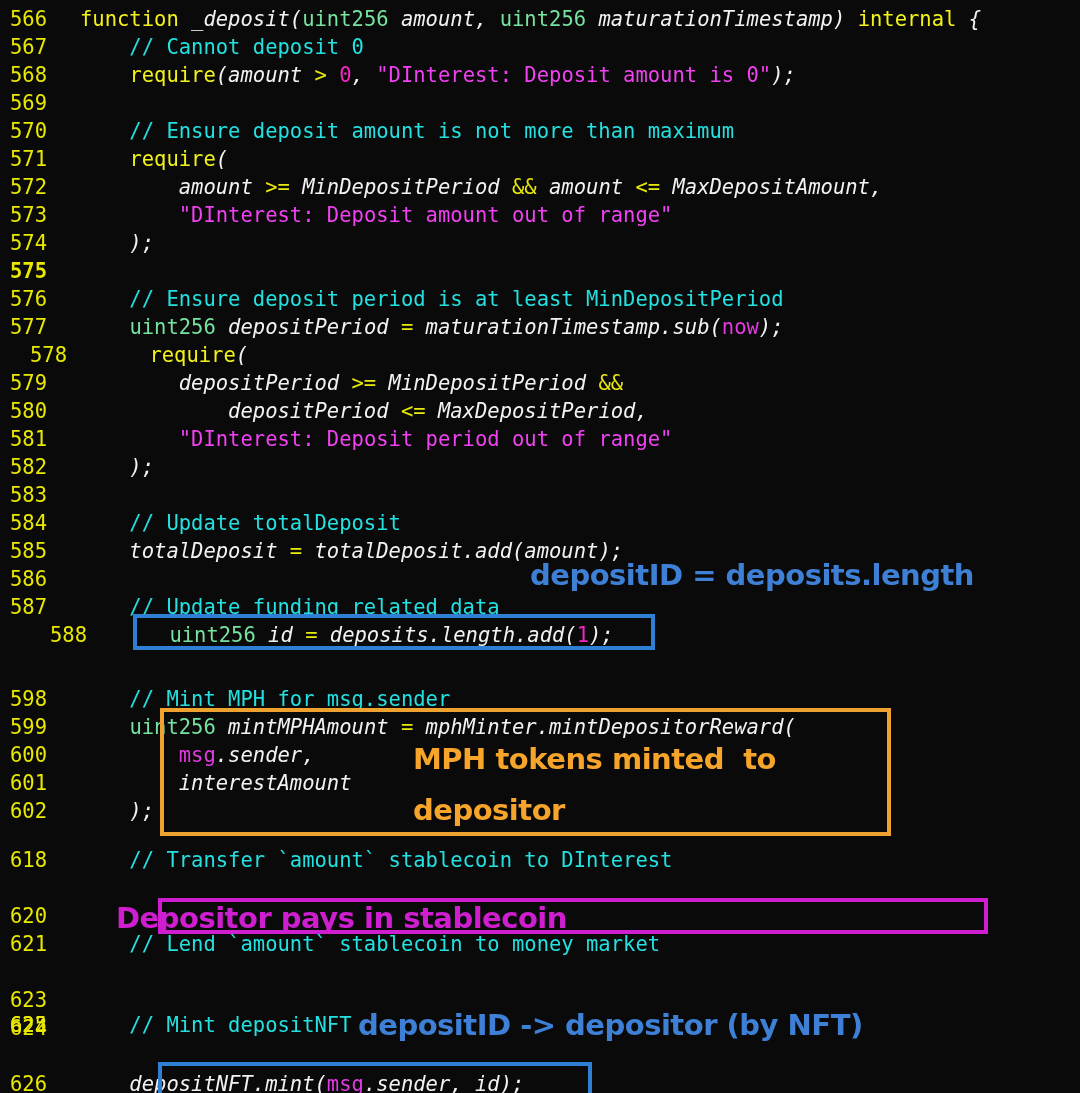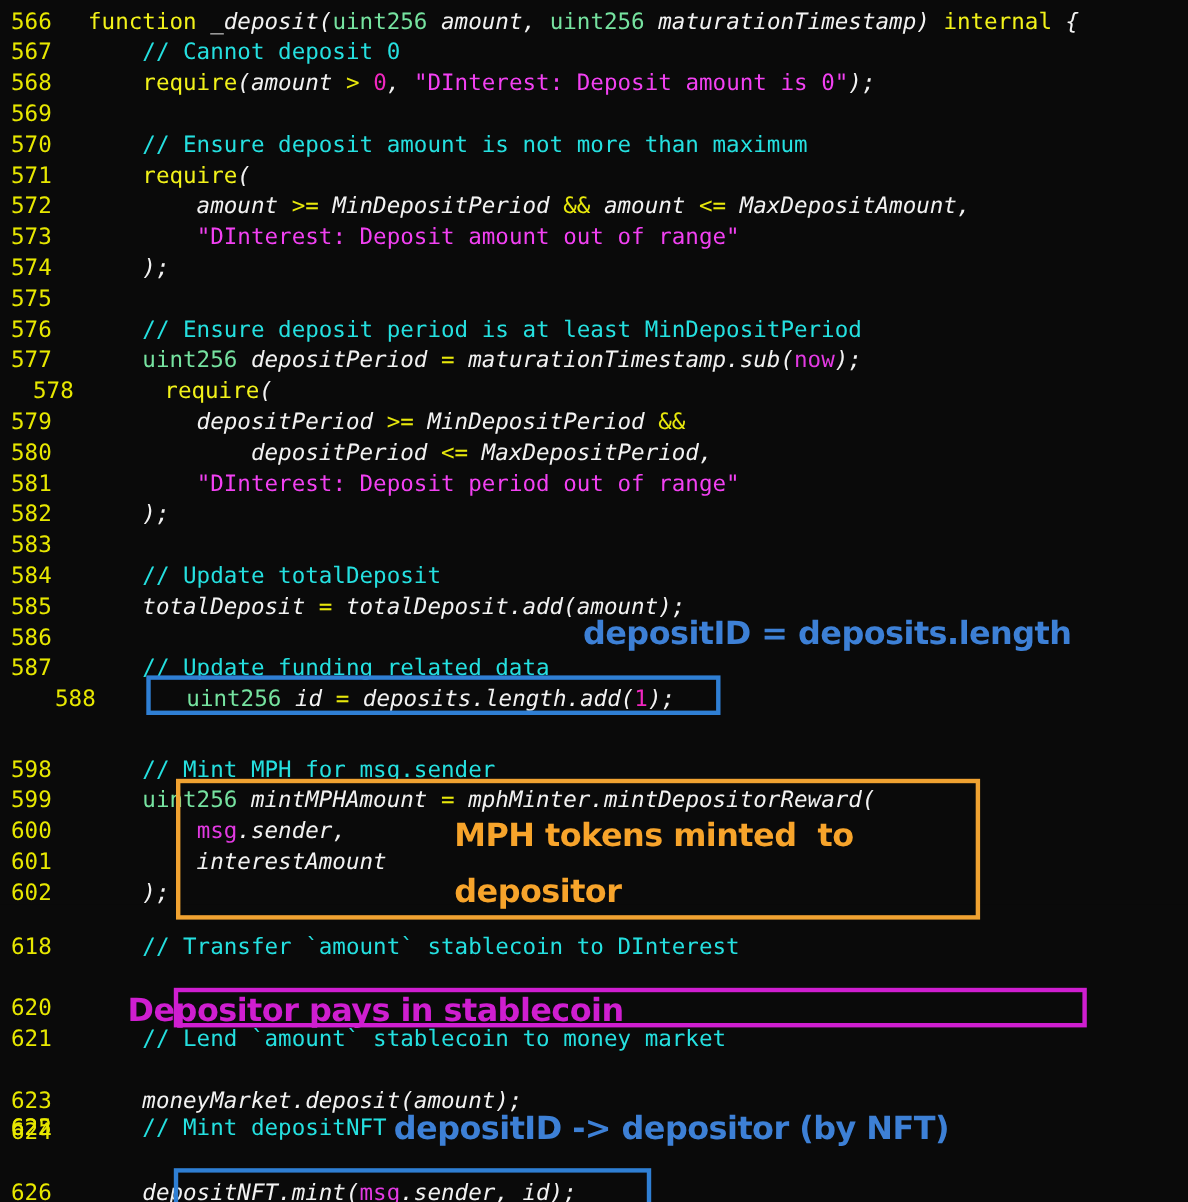--- a/index.html
+++ b/index.html
@@ -106,21 +106,21 @@
   <div class="code-area" id="code-area">
       <div class="code-line" style="top: 5px;"><span class="ln">566</span><span class="code-text"><span class="t-kw">function </span><span class="t-plain">_deposit</span><span class="t-plain">(</span><span class="t-type">uint256</span><span class="t-plain"> amount, </span><span class="t-type">uint256</span><span class="t-plain"> maturationTimestamp) </span><span class="t-kw">internal</span><span class="t-plain"> </span><span class="t-plain">{</span></span></div>
       <div class="code-line" style="top: 33px;"><span class="ln">567</span><span class="code-text"><span class="t-cmt">    // Cannot deposit 0</span></span></div>
       <div class="code-line" style="top: 61px;"><span class="ln">568</span><span class="code-text"><span class="t-plain">    </span><span class="t-kw">require</span><span class="t-plain">(amount </span><span class="t-op">&gt;</span><span class="t-plain"> </span><span class="t-num">0</span><span class="t-plain">, </span><span class="t-str">"DInterest: Deposit amount is 0"</span><span class="t-plain">);</span></span></div>
       <div class="code-line" style="top: 89px;"><span class="ln">569</span><span class="code-text"></span></div>
       <div class="code-line" style="top: 117px;"><span class="ln">570</span><span class="code-text"><span class="t-cmt">    // Ensure deposit amount is not more than maximum</span></span></div>
       <div class="code-line" style="top: 145px;"><span class="ln">571</span><span class="code-text"><span class="t-plain">    </span><span class="t-kw">require</span><span class="t-plain">(</span></span></div>
       <div class="code-line" style="top: 173px;"><span class="ln">572</span><span class="code-text"><span class="t-plain">        amount </span><span class="t-op">&gt;=</span><span class="t-plain"> MinDepositPeriod </span><span class="t-op">&amp;&amp;</span><span class="t-plain"> amount </span><span class="t-op">&lt;=</span><span class="t-plain"> MaxDepositAmount,</span></span></div>
       <div class="code-line" style="top: 201px;"><span class="ln">573</span><span class="code-text"><span class="t-plain">        </span><span class="t-str">"DInterest: Deposit amount out of range"</span></span></div>
       <div class="code-line" style="top: 229px;"><span class="ln">574</span><span class="code-text"><span class="t-plain">    );</span></span></div>
-      <div class="code-line" style="top: 257px;"><span class="ln">575</span><span class="code-text"></span></div>
+      <div class="code-line" style="top: 257px; font-weight: bold;"><span class="ln">575</span><span class="code-text"></span></div>
       <div class="code-line" style="top: 285px;"><span class="ln">576</span><span class="code-text"><span class="t-cmt">    // Ensure deposit period is at least MinDepositPeriod</span></span></div>
       <div class="code-line" style="top: 313px;"><span class="ln">577</span><span class="code-text"><span class="t-plain">    </span><span class="t-type">uint256</span><span class="t-plain"> depositPeriod </span><span class="t-op">=</span><span class="t-plain"> maturationTimestamp.sub(</span><span class="t-mag">now</span><span class="t-plain">);</span></span></div>
       <div class="code-line" style="top: 341px; margin-left: 20px;"><span class="ln">578</span><span class="code-text"><span class="t-plain">    </span><span class="t-kw">require</span><span class="t-plain">(</span></span></div>
       <div class="code-line" style="top: 369px;"><span class="ln">579</span><span class="code-text"><span class="t-plain">        depositPeriod </span><span class="t-op">&gt;=</span><span class="t-plain"> MinDepositPeriod </span><span class="t-op">&amp;&amp;</span></span></div>
       <div class="code-line" style="top: 397px;"><span class="ln">580</span><span class="code-text"><span class="t-plain">            depositPeriod </span><span class="t-op">&lt;=</span><span class="t-plain"> MaxDepositPeriod,</span></span></div>
       <div class="code-line" style="top: 425px;"><span class="ln">581</span><span class="code-text"><span class="t-plain">        </span><span class="t-str">"DInterest: Deposit period out of range"</span></span></div>
       <div class="code-line" style="top: 453px;"><span class="ln">582</span><span class="code-text"><span class="t-plain">    );</span></span></div>
       <div class="code-line" style="top: 481px;"><span class="ln">583</span><span class="code-text"></span></div>
       <div class="code-line" style="top: 509px;"><span class="ln">584</span><span class="code-text"><span class="t-cmt">    // Update totalDeposit</span></span></div>
       <div class="code-line" style="top: 537px;"><span class="ln">585</span><span class="code-text"><span class="t-plain">    totalDeposit </span><span class="t-op">=</span><span class="t-plain"> totalDeposit.add(amount);</span></span></div>
@@ -129,21 +129,21 @@
       <div class="code-line" style="top: 621px; margin-left: 40px;"><span class="ln">588</span><span class="code-text"><span class="t-plain">    </span><span class="t-type">uint256</span><span class="t-plain"> id </span><span class="t-op">=</span><span class="t-plain"> deposits.length.add(</span><span class="t-num">1</span><span class="t-plain">);</span></span></div>
       <div class="code-line" style="top: 685px;"><span class="ln">598</span><span class="code-text"><span class="t-cmt">    // Mint MPH for msg.sender</span></span></div>
       <div class="code-line" style="top: 713px;"><span class="ln">599</span><span class="code-text"><span class="t-plain">    </span><span class="t-type">uint256</span><span class="t-plain"> mintMPHAmount </span><span class="t-op">=</span><span class="t-plain"> mphMinter.mintDepositorReward(</span></span></div>
       <div class="code-line" style="top: 741px;"><span class="ln">600</span><span class="code-text"><span class="t-plain">        </span><span class="t-mag">msg</span><span class="t-plain">.sender,</span></span></div>
       <div class="code-line" style="top: 769px;"><span class="ln">601</span><span class="code-text"><span class="t-plain">        interestAmount</span></span></div>
       <div class="code-line" style="top: 797px;"><span class="ln">602</span><span class="code-text"><span class="t-plain">    );</span></span></div>
       <div class="code-line" style="top: 846px;"><span class="ln">618</span><span class="code-text"><span class="t-cmt">    // Transfer `amount` stablecoin to DInterest</span></span></div>
       <div class="code-line" style="top: 902px;"><span class="ln">620</span><span class="code-text"></span></div>
       <div class="code-line" style="top: 930px;"><span class="ln">621</span><span class="code-text"><span class="t-cmt">    // Lend `amount` stablecoin to money market</span></span></div>
       <div class="code-line" style="top: 1011px;"><span class="ln">622</span></div>
-      <div class="code-line" style="top: 986px;"><span class="ln">623</span><span class="code-text"><span class="t-plain">    moneyMarket.deposit(amount);</span></span></div>
+      <div class="code-line" style="top: 986px;"><span class="ln">623</span></div>
       <div class="code-line" style="top: 1014px;"><span class="ln">624</span><span class="code-text"></span></div>
       <div class="code-line" style="top: 1011px;"><span class="ln">625</span><span class="code-text"><span class="t-cmt">    // Mint depositNFT</span></span></div>
       <div class="code-line" style="top: 1070px;"><span class="ln">626</span><span class="code-text"><span class="t-plain">    depositNFT.mint(</span><span class="t-mag">msg</span><span class="t-plain">.sender, id);</span></span></div>
     </div>
 
   <div class="clip-mask" style="top:822px; height:22px;"></div>
 
   <div id="box-layer">
       <div class="box box-blue" style="left: 133px; top: 614px; width: 522px; height: 36px;"></div>
       <div class="box box-orange" style="left: 160px; top: 708px; width: 731px; height: 128px;"></div>

